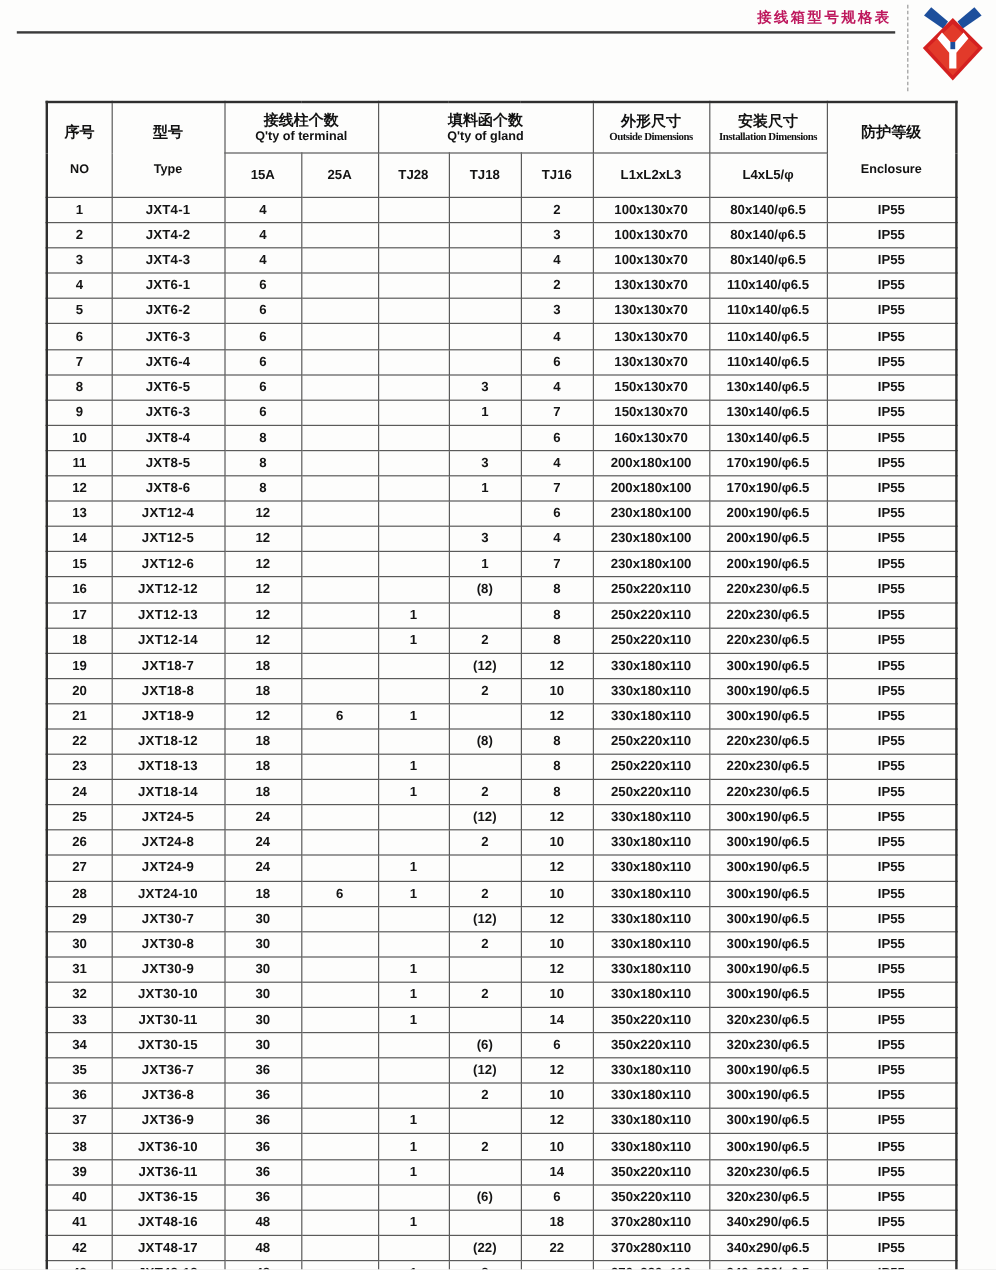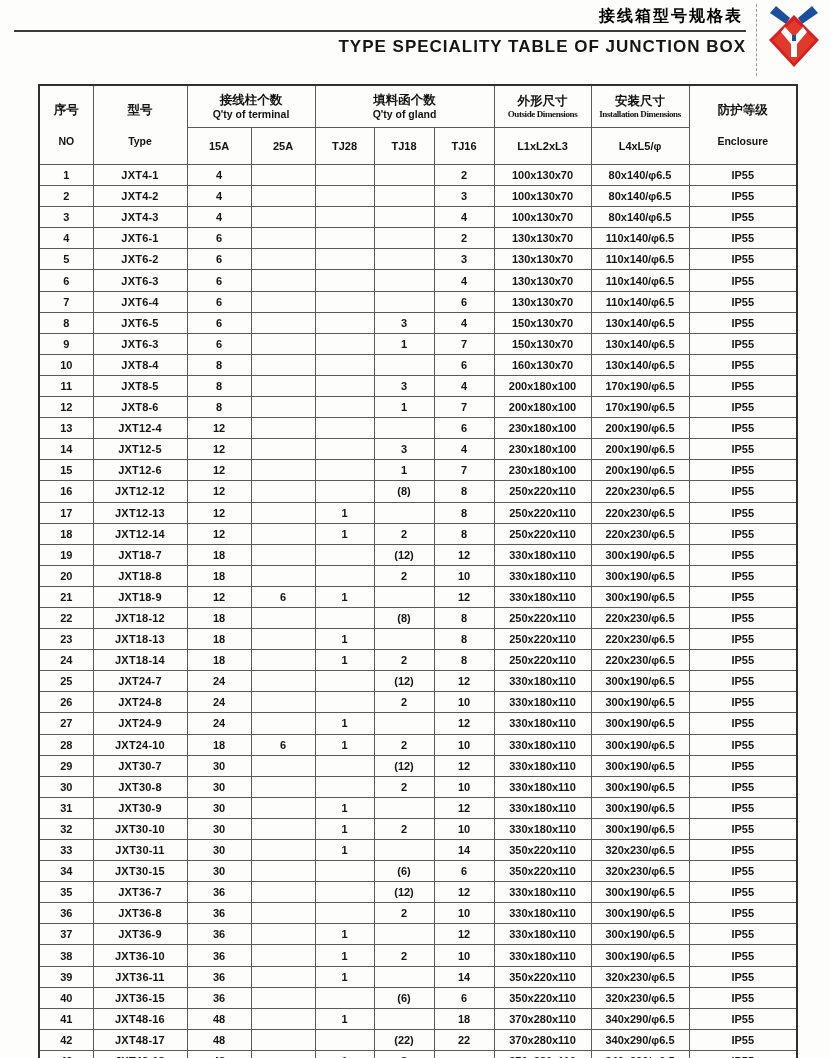--- a/index.html
+++ b/index.html
@@ -1,21 +1,21 @@
 <!DOCTYPE html>
 <html><head>
 <meta charset="utf-8">
 <style>
   html,body{margin:0;padding:0;background:#e8e8e8;}
   .page{position:relative;width:830px;height:1058px;background:#fdfdfc;margin:0 auto;
         font-family:"Liberation Sans",sans-serif;color:#121212;overflow:hidden;}
   
   .masthead{position:absolute;top:0;left:0;width:830px;height:80px;}
   .titles{position:absolute;left:14px;top:6px;width:732px;text-align:right;}
-  .title-zh{font-size:16px;font-weight:bold;letter-spacing:2px;color:#000000;padding-right:3px;}
+  .title-zh{font-size:12px;font-weight:bold;letter-spacing:2px;color:#be185d;padding-right:3px;}
   .rule{border-top:2px solid #3a3a3a;margin-top:3px;margin-bottom:5px;}
   .title-en{font-size:17px;font-weight:bold;letter-spacing:1px;color:#151515;white-space:nowrap;}
   .vsep{position:absolute;left:756px;top:4px;height:72px;width:0;border-left:1px dashed #9a9a9a;}
   .logo{position:absolute;left:766px;top:5px;width:56px;height:64px;}
   
   table.spec{position:absolute;left:38px;top:84px;width:758px;border-collapse:collapse;
              table-layout:fixed;border:2px solid #2f2f2f;}
   .spec th,.spec td{border:1px solid #5a5a5a;text-align:center;vertical-align:middle;
              padding:0;overflow:hidden;white-space:nowrap;}
   .spec thead tr.r1 th{height:29px;}
@@ -30,21 +30,20 @@
 </style>
 </head>
 <body>
 
 <div class="page">
 
   <div class="masthead">
     <div class="titles">
       <div class="title-zh">接线箱型号规格表</div>
       <div class="rule"></div>
-      <div class="title-en">TYPE SPECIALITY TABLE OF JUNCTION BOX</div>
     </div>
     <div class="vsep"></div>
     <div class="logo">
       <svg width="56" height="64" viewBox="0 0 56 64" xmlns="http://www.w3.org/2000/svg">
         <path d="M10 1 L24 13 L20 19 L4 8 Z" fill="#1d4f9c"></path>
         <path d="M46 1 L32 13 L36 19 L52 8 Z" fill="#1d4f9c"></path>
         <polygon points="28,10 53,35 28,62 3,35" fill="#d42020"></polygon>
         <polygon points="28,15 49,35 28,58 7,35" fill="#e23a2a"></polygon>
         <path d="M19 22 L28 32 L37 22 L41 27 L31 39 L31 52 L25 52 L25 39 L15 27 Z" fill="#ffffff"></path>
         <rect x="26" y="30" width="4" height="6" fill="#1d4f9c"></rect>
@@ -396,21 +395,21 @@
           <td></td>
           <td>1</td>
           <td>2</td>
           <td>8</td>
           <td>250x220x110</td>
           <td>220x230/φ6.5</td>
           <td>IP55</td>
         </tr>
         <tr>
           <td>25</td>
-          <td class="type-cell">JXT24-7</td>
+          <td class="type-cell">JXT24-5</td>
           <td>24</td>
           <td></td>
           <td></td>
           <td>(12)</td>
           <td>12</td>
           <td>330x180x110</td>
           <td>300x190/φ6.5</td>
           <td>IP55</td>
         </tr>
         <tr>

